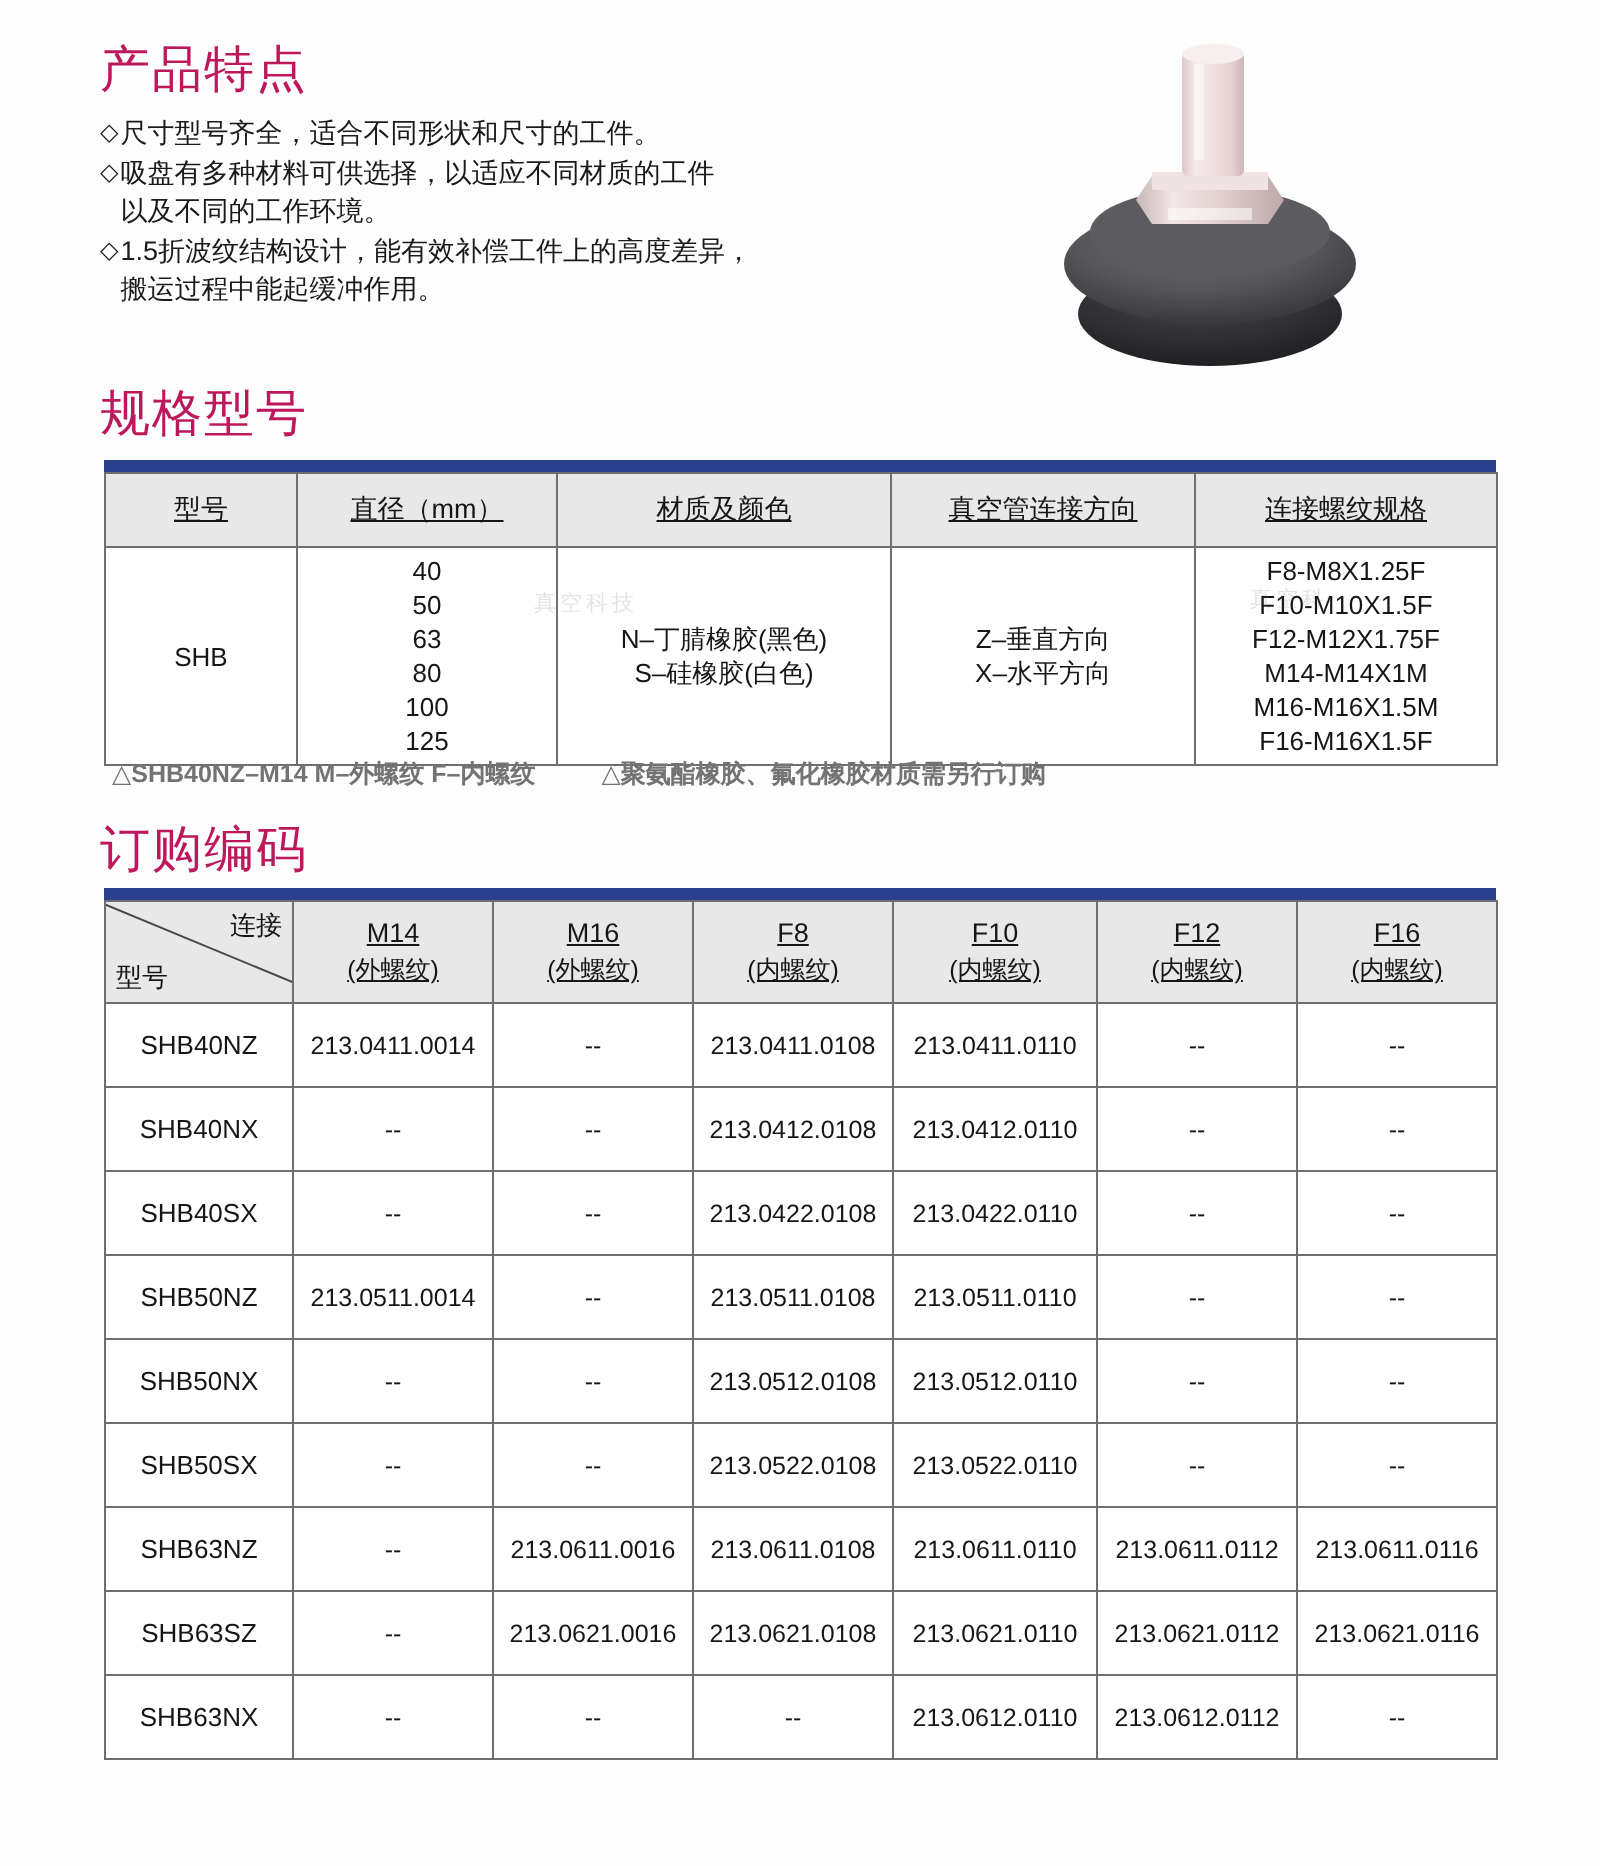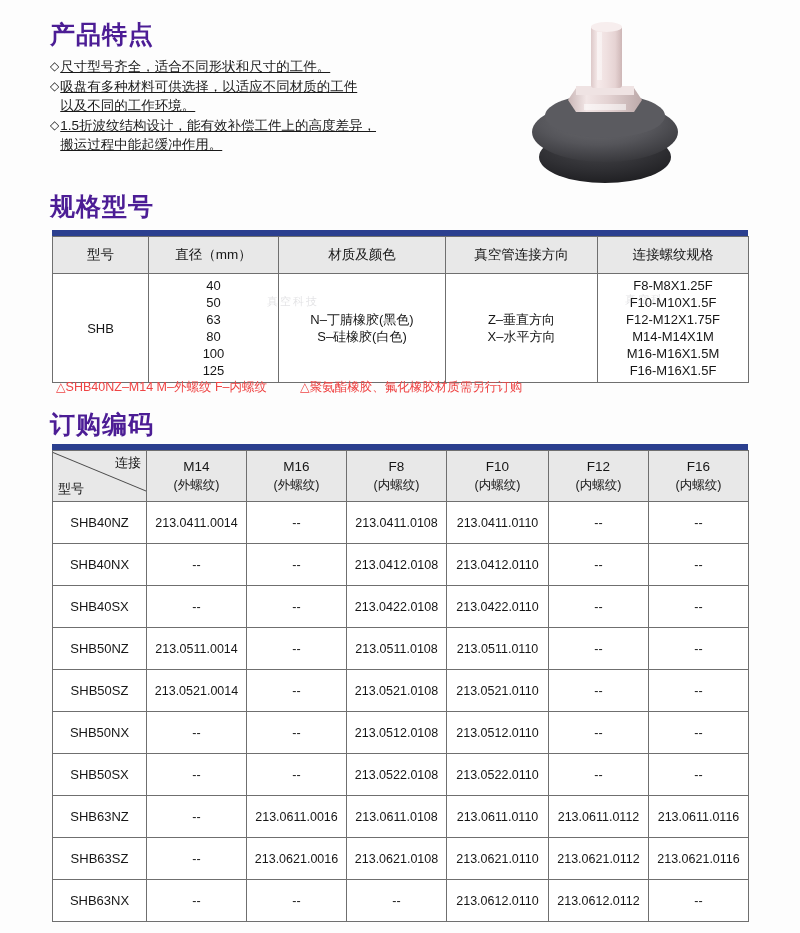--- a/index.html
+++ b/index.html
@@ -20,23 +20,23 @@
     position: absolute;
     inset: 0;
     background: #fdfdfd;
   }
 
   
   .section-heading {
     position: absolute;
     left: 50px;
     font-size: 25px;
-    font-weight: bold;
+    font-weight: normal;
     letter-spacing: 1px;
-    color: #4c1d95;
+    color: #be185d;
     white-space: nowrap;
   }
   #heading-features { top: 18px; }
   #heading-specs    { top: 190px; }
   #heading-order    { top: 408px; }
 
   
   .feature-list {
     position: absolute;
     left: 50px;
@@ -53,21 +53,20 @@
   }
   .feature-marker {
     flex: 0 0 auto;
     margin-right: 1px;
     font-size: 12px;
     line-height: 19px;
   }
   .feature-text {
     flex: 1 1 auto;
     white-space: pre-line;
-    text-decoration: underline;
   }
 
   
   .product-photo {
     position: absolute;
     left: 498px;
     top: 12px;
     width: 215px;
     height: 180px;
   }
@@ -95,36 +94,38 @@
     border: 1px solid #6f6f6f;
     text-align: center;
     vertical-align: middle;
     font-size: 13px;
     color: #161616;
     padding: 2px 3px;
   }
   table.cat th {
     background: #e8e8e8;
     font-weight: normal;
+    text-decoration: underline;
   }
 
   
   #table-specs { top: 236px; }
   #table-specs th { height: 32px; font-size: 13.5px; }
   #table-specs td { height: 104px; }
   #table-specs td.multi { line-height: 17px; white-space: pre-line; font-size: 13px; }
 
   
   .footnote {
     position: absolute;
     left: 56px;
     top: 379px;
     font-size: 12.5px;
-    color: #ef4444;
+    color: #737373;
     white-space: nowrap;
+    font-weight: bold;
   }
   .footnote .gap { display: inline-block; width: 26px; }
 
   
   #table-order { top: 450px; }
   #table-order th { height: 46px; line-height: 18px; font-size: 13.5px; }
   #table-order td { height: 37px; font-size: 12.5px; }
   #table-order td.model { font-size: 13px; }
   #table-order .sub { font-size: 12.5px; }
 
@@ -377,29 +378,20 @@
         <tr>
           <td class="model">SHB50NZ</td>
           <td>213.0511.0014</td>
           <td>--</td>
           <td>213.0511.0108</td>
           <td>213.0511.0110</td>
           <td>--</td>
           <td>--</td>
         </tr>
         <tr>
-          <td class="model">SHB50SZ</td>
-          <td>213.0521.0014</td>
-          <td>--</td>
-          <td>213.0521.0108</td>
-          <td>213.0521.0110</td>
-          <td>--</td>
-          <td>--</td>
-        </tr>
-        <tr>
           <td class="model">SHB50NX</td>
           <td>--</td>
           <td>--</td>
           <td>213.0512.0108</td>
           <td>213.0512.0110</td>
           <td>--</td>
           <td>--</td>
         </tr>
         <tr>
           <td class="model">SHB50SX</td>

